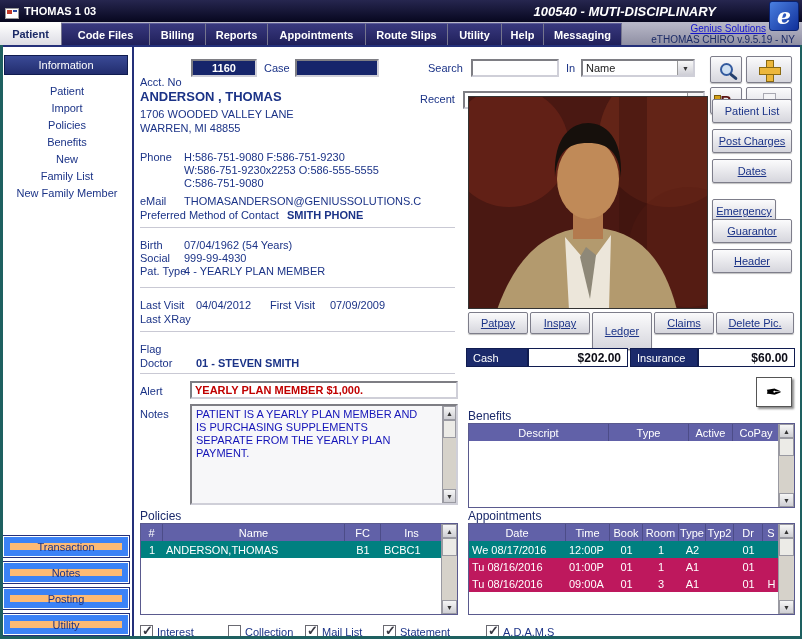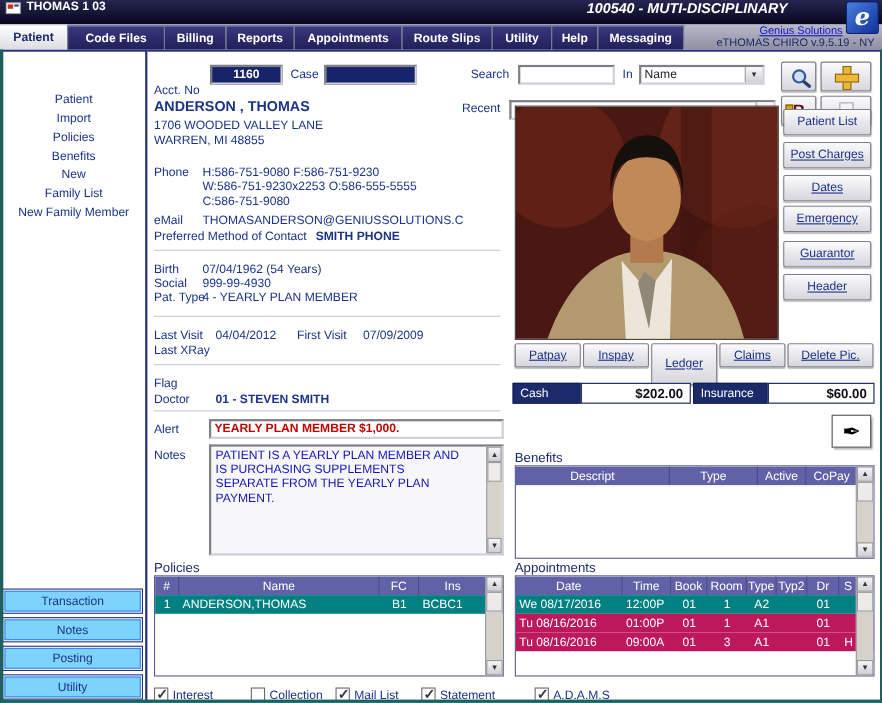--- a/index.html
+++ b/index.html
@@ -6,21 +6,21 @@
   body { font-family:"Liberation Sans", sans-serif; background:#6b6b74; }
   .window { position:relative; width:802px; height:639px; background:#fff; overflow:hidden; }
 
   
   .frame-left  { position:absolute; left:0; top:45px; width:3px;  bottom:0; background:#1e6060; z-index:40; }
   .frame-right { position:absolute; right:0; top:45px; width:2px; bottom:0; background:#1e6060; z-index:40; }
   .frame-bottom{ position:absolute; left:0; right:0; bottom:0; height:3px; background:#1e6060; z-index:40; }
 
   
   .titlebar { position:absolute; top:0; left:0; width:802px; height:22px;
-    background:linear-gradient(180deg,#26264f,#07071f); display:flex; align-items:flex-start; padding-left:5px; z-index:20; }
+    background:linear-gradient(180deg,#26264f,#07071f); display:flex; align-items:center; padding-left:5px; z-index:20; }
   .app-icon { width:14px; height:12px; display:inline-block; }
   .app-label { color:#fff; font-size:11px; font-weight:bold; margin-left:5px; }
   .win-title { position:absolute; right:86px; color:#fff; font-size:13px; font-weight:bold; font-style:italic; }
   .logo { position:absolute; top:1px; right:3px; width:30px; height:30px; z-index:30;
     background:linear-gradient(135deg,#4a7fe0,#10309a); border:1px solid #0a2270; border-radius:3px;
     color:#fff; font:italic bold 22px "DejaVu Serif", serif; display:flex; align-items:center; justify-content:center; }
 
   
   .tabrow { position:absolute; top:22px; left:0; width:802px; height:23px;
     background:linear-gradient(180deg,#b9b9c9,#8f8fa3); display:flex; align-items:flex-end; z-index:10; }
@@ -31,22 +31,22 @@
   .gs-link { position:absolute; top:23px; right:36px; font-size:10px; color:#1515cc; text-decoration:underline; z-index:15; cursor:pointer; }
   .version { position:absolute; top:34px; right:7px; font-size:10px; color:#1b2a66; z-index:15; }
 
   
   .sidebar { position:absolute; top:45px; left:0; width:134px; height:594px; background:#fff;
     border-right:2px solid #24307a; border-top:2px solid #24307a; z-index:5; }
   .side-selected { position:absolute; left:4px; top:8px; width:124px; height:20px;
     background:linear-gradient(180deg,#3a4a96,#222d6e); color:#fff; font-size:11px;
     display:flex; align-items:center; justify-content:center; border:1px solid #101c50; }
   .side-item { position:absolute; left:0; width:134px; text-align:center; font-size:11px; color:#1b3387; cursor:pointer; }
-  .side-btn { position:absolute; left:4px; width:124px; height:19px; background:#7dd3fc;
-    border:1px solid #3b82f6; outline:1px solid #24307a; outline-offset:1px;
+  .side-btn { position:absolute; left:4px; width:124px; height:19px; background:#fdba74;
+    border:6px solid #3b82f6; outline:1px solid #24307a; outline-offset:1px;
     color:#1b3387; font-size:11px; display:flex; align-items:center; justify-content:center; cursor:pointer; }
 
   
   .main { position:absolute; top:45px; left:134px; width:668px; height:594px; background:#fff; border-top:2px solid #24307a; }
   .lbl { position:absolute; font-size:11px; color:#1b3387; white-space:nowrap; }
   .val { position:absolute; font-size:11px; color:#1b3387; white-space:nowrap; }
   .b { font-weight:bold; }
   .rule { position:absolute; height:1px; background:#c9c9d4; }
 
   .inp { position:absolute; border:2px inset #cfcfd8; font-family:inherit; font-size:11px; padding:0 3px; }
@@ -137,20 +137,21 @@
     <div class="tab" style="width:98px">Appointments</div>
     <div class="tab" style="width:82px">Route Slips</div>
     <div class="tab" style="width:54px">Utility</div>
     <div class="tab" style="width:42px">Help</div>
     <div class="tab" style="width:78px">Messaging</div>
   </div>
   <a class="gs-link">Genius Solutions</a>
   <div class="version">eTHOMAS CHIRO v.9.5.19 - NY</div>
 
   <div class="sidebar">
+    <div class="side-selected">Information</div>
     <div class="side-item" style="top:38px">Patient</div>
     <div class="side-item" style="top:55px">Import</div>
     <div class="side-item" style="top:72px">Policies</div>
     <div class="side-item" style="top:89px">Benefits</div>
     <div class="side-item" style="top:106px">New</div>
     <div class="side-item" style="top:123px">Family List</div>
     <div class="side-item" style="top:140px">New Family Member</div>
     <div class="side-btn" style="top:490px">Transaction</div>
     <div class="side-btn" style="top:516px">Notes</div>
     <div class="side-btn" style="top:542px">Posting</div>
@@ -292,21 +293,21 @@
 
     <div class="btn" style="left:578px;top:52px;width:80px;height:24px">
         <span>Patient List</span>
       </div>
     <div class="btn" style="left:578px;top:82px;width:80px;height:24px">
         <span class="u">Post Charges</span>
       </div>
     <div class="btn" style="left:578px;top:112px;width:80px;height:24px">
         <span class="u">Dates</span>
       </div>
-    <div class="btn" style="left:578px;top:140px;width:80px;height:24px">
+    <div class="btn" style="left:578px;top:152px;width:64px;height:24px">
         <span class="u">Emergency</span>
       </div>
     <div class="btn" style="left:578px;top:172px;width:80px;height:24px">
         <span class="u">Guarantor</span>
       </div>
     <div class="btn" style="left:578px;top:202px;width:80px;height:24px">
         <span class="u">Header</span>
       </div>
 
     <div class="btn" style="left:334px;top:265px;width:60px;height:22px">

